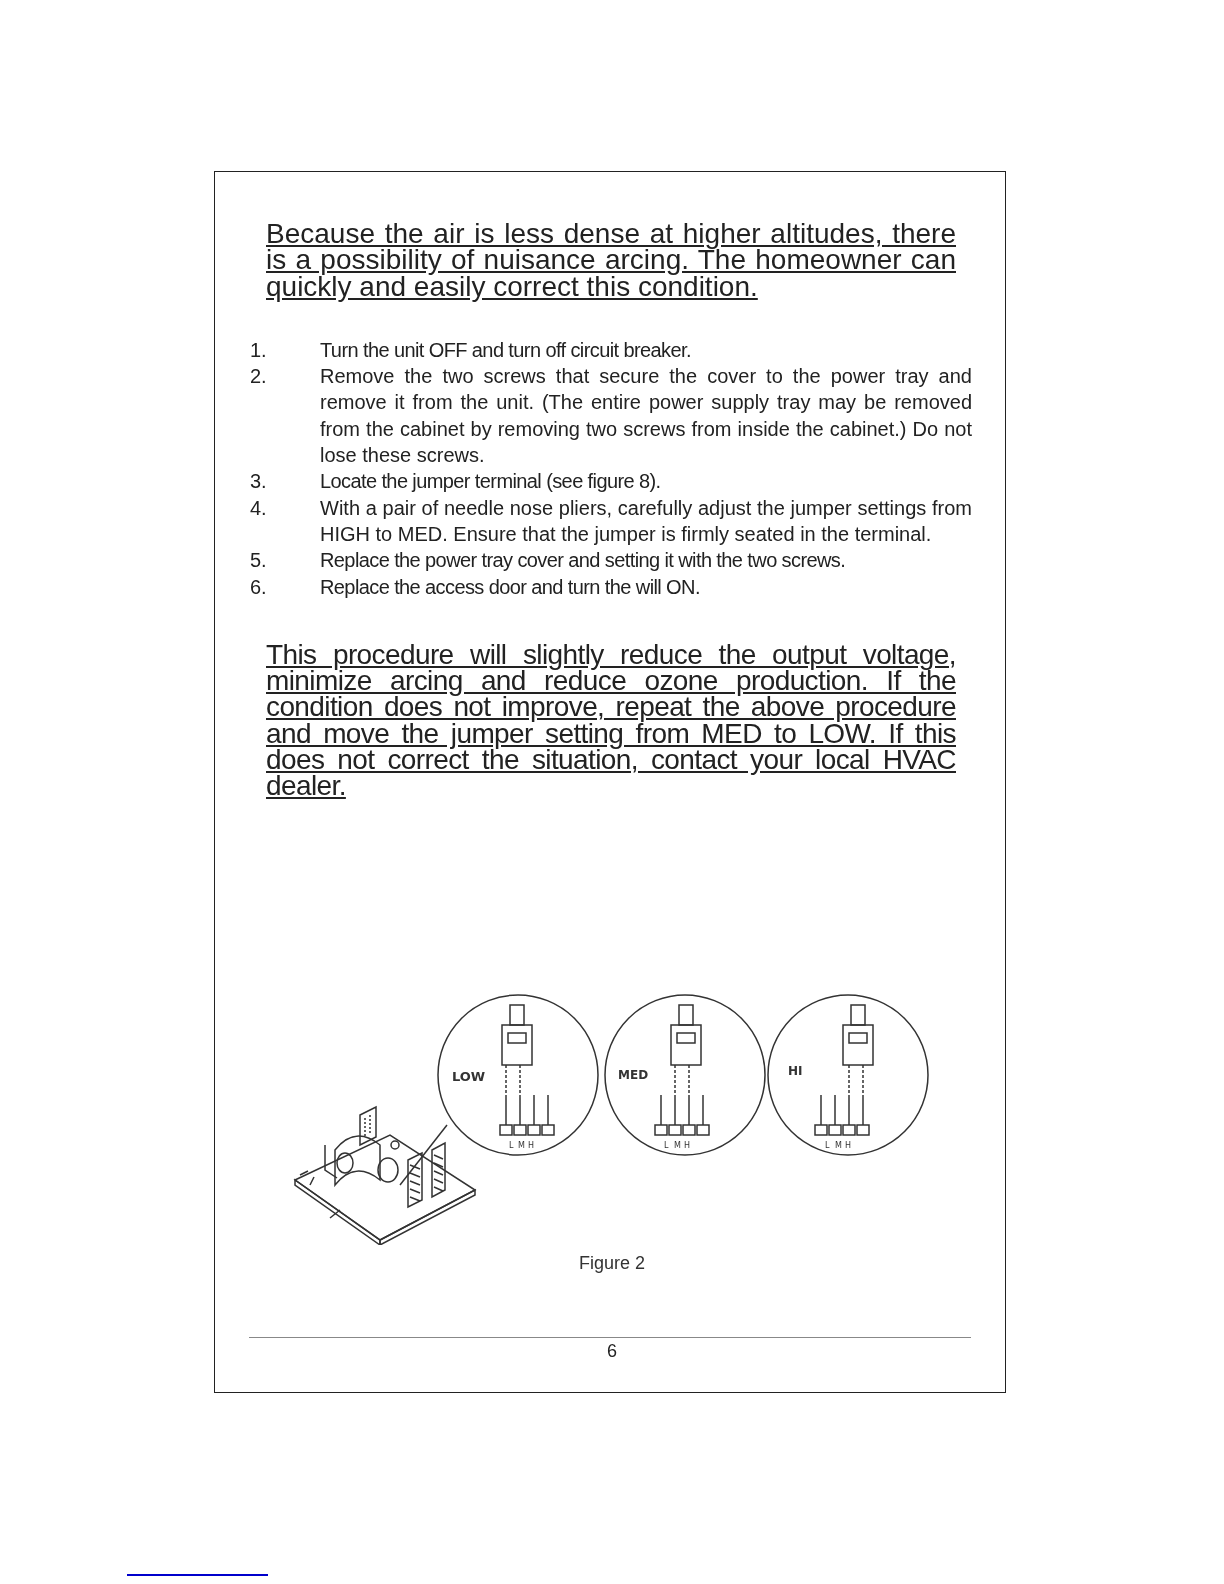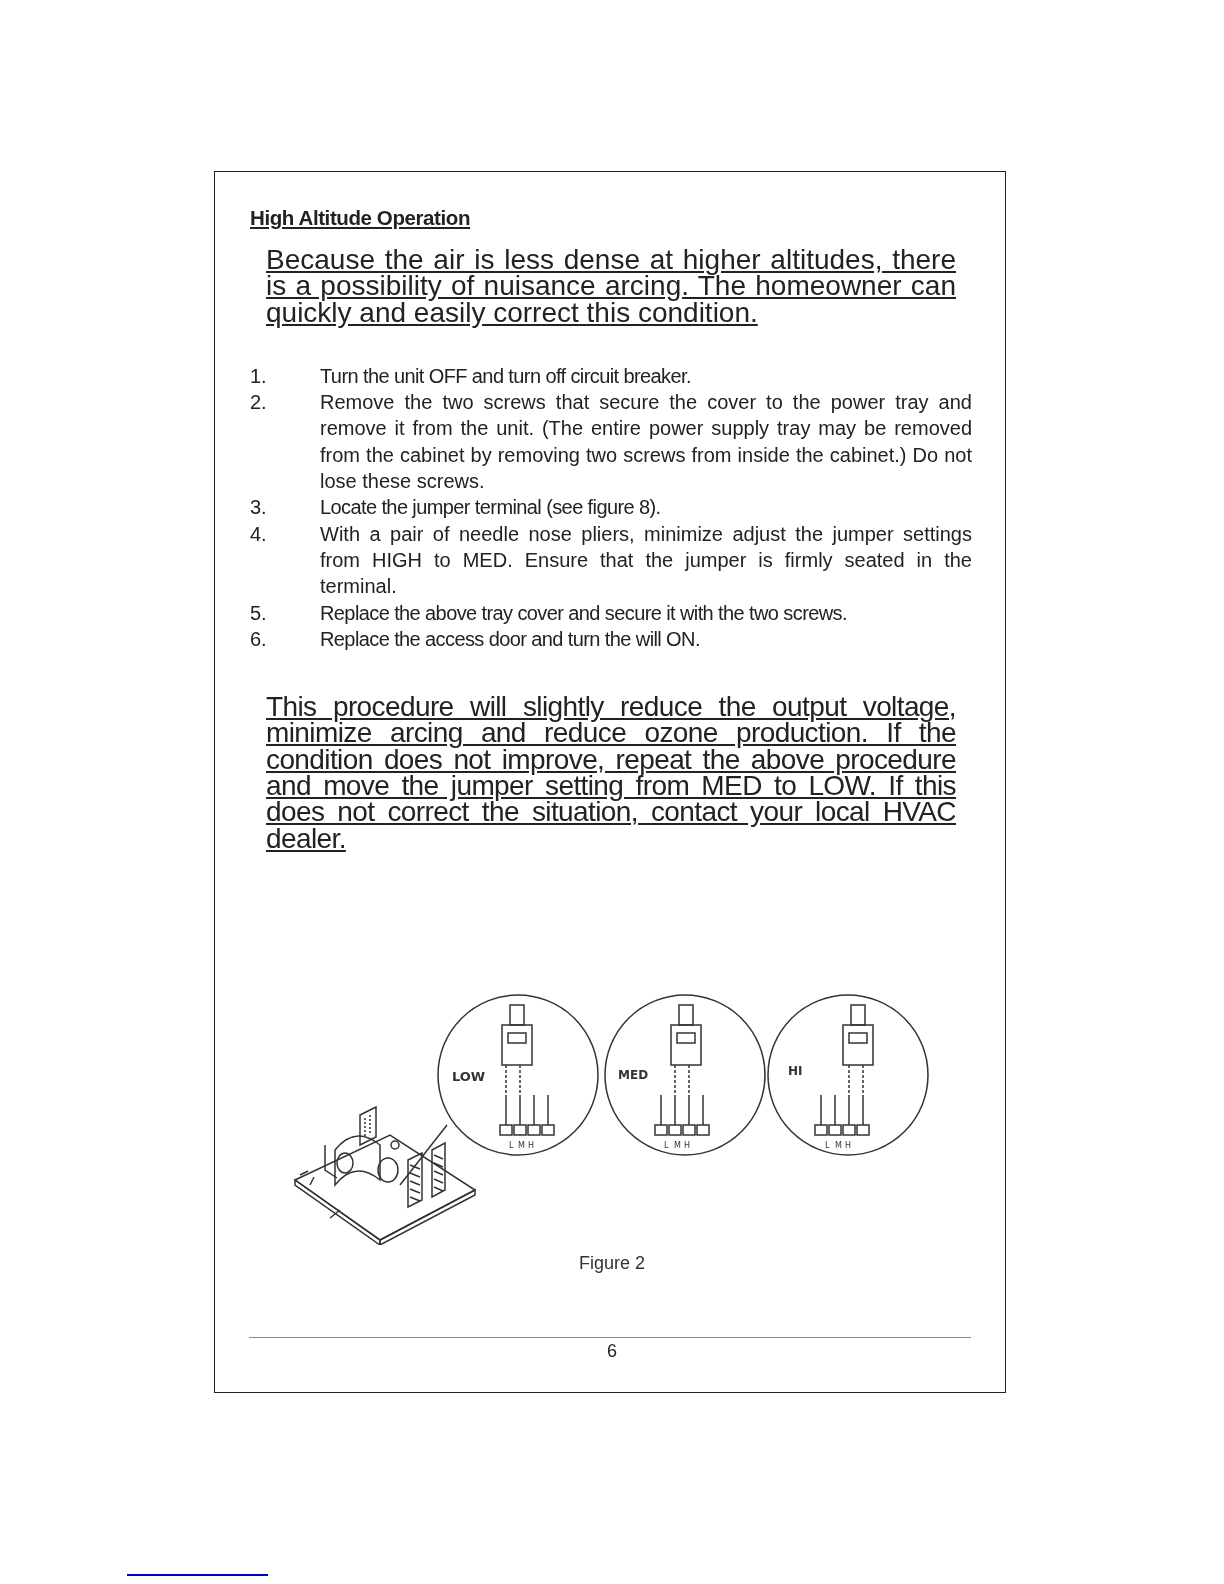--- a/index.html
+++ b/index.html
@@ -26,43 +26,42 @@
   .pagenum { position:absolute; left:0; width:1224px; top:1341px; text-align:center;
              font-size:18px; color:#222; }
   .blue-line { position:absolute; left:127px; top:1574px; width:141px; height:2px; background:#0000cc; }
 </style>
 </head>
 <body>
 
 <div class="frame"></div>
 
 <div class="content">
-  <h2 class="heading">High Altitude Operation</h2>
   <p class="para">Because the air is less dense at higher altitudes, there is a possibility of nuisance arcing. The homeowner can quickly and easily correct this condition.</p>
 
   <ol class="steps">
     <li>
       <span class="num">1.</span>
       <span class="txt tight">Turn the unit OFF and turn off circuit breaker.</span>
     </li>
     <li>
       <span class="num">2.</span>
       <span class="txt">Remove the two screws that secure the cover to the power tray and remove it from the unit. (The entire power supply tray may be removed from the cabinet by removing  two screws from inside the cabinet.) Do not lose these screws.</span>
     </li>
     <li>
       <span class="num">3.</span>
       <span class="txt tight">Locate the jumper terminal (see figure 8).</span>
     </li>
     <li>
       <span class="num">4.</span>
-      <span class="txt">With a pair of needle nose pliers, minimize adjust the jumper settings from HIGH to MED. Ensure that the jumper is firmly seated in the terminal.</span>
+      <span class="txt">With a pair of needle nose pliers, carefully adjust the jumper settings from HIGH to MED. Ensure that the jumper is firmly seated in the terminal.</span>
     </li>
     <li>
       <span class="num">5.</span>
-      <span class="txt tight">Replace the above tray cover and secure it with the two screws.</span>
+      <span class="txt tight">Replace the power tray cover and setting it with the two screws.</span>
     </li>
     <li>
       <span class="num">6.</span>
       <span class="txt tight">Replace the access door and turn the will ON.</span>
     </li>
   </ol>
 
   <div class="gap"></div>
   <p class="para tight">This procedure will slightly reduce the output voltage, minimize arcing and reduce ozone production. If the condition does not improve, repeat the above procedure and move the jumper setting from MED to LOW. If this does not correct the situation, contact your local HVAC dealer.</p>
   <div class="gap"></div>

